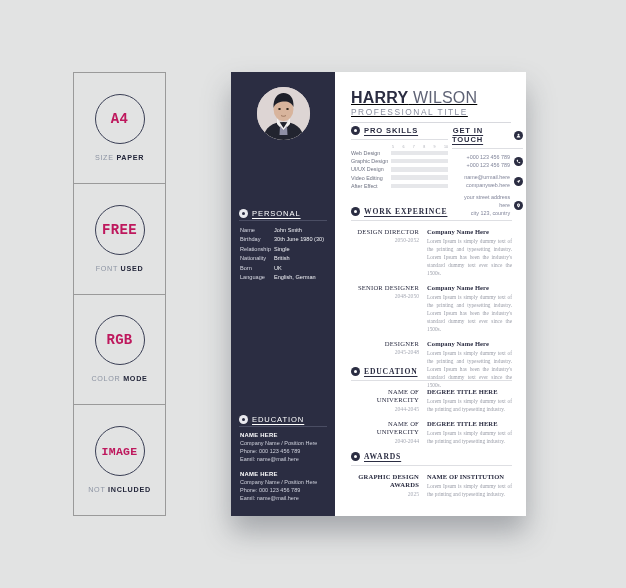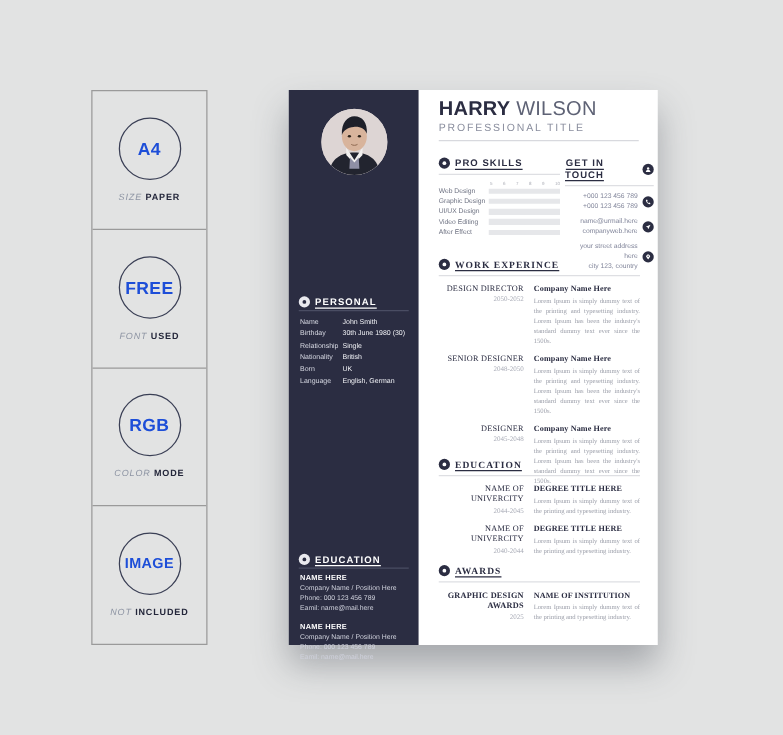--- a/index.html
+++ b/index.html
@@ -21,26 +21,26 @@
   .spec-cell {
     flex:1; border-bottom:1px solid #9a9a9a;
     display:flex; flex-direction:column;
     align-items:center; justify-content:center;
   }
   .spec-cell:last-child { border-bottom:none; }
   .spec-circle {
     width:50px; height:50px; border-radius:50%;
     border:1px solid #3a3f55;
     display:flex; align-items:center; justify-content:center;
-    font-size:14px; font-weight:bold; color:#1d4ed8;
-    letter-spacing:.3px; margin-bottom:9px;
+    font-size:14px; font-weight:bold; color:#be185d;
+    letter-spacing:.3px; margin-bottom:9px;font-family:Liberation Mono, monospace;
   }
   .spec-circle.small { font-size:11.5px; }
   .spec-label { font-size:7.2px; letter-spacing:.7px; white-space:nowrap; }
-  .spec-label .l { color:#8d94a3;font-style:italic; }
+  .spec-label .l { color:#8d94a3; }
   .spec-label .b { color:#23263a; font-weight:bold; }
 
   
   #resume {
     position:absolute; left:231px; top:72px;
     width:295px; height:444px;
     background:#ffffff;
     box-shadow:0 16px 26px rgba(80,85,95,.42);
     display:flex;
   }
@@ -67,22 +67,22 @@
   .sec-dot {
     width:9px; height:9px; border-radius:50%;
     background:#e9e9ee; flex-shrink:0;
     display:flex; align-items:center; justify-content:center;
   }
   .sec-dot i {
     width:3.5px; height:3.5px; border-radius:50%;
     background:#2b2d42; display:block;
   }
   .d-head span {
-    font-size:7.6px; font-weight:bold; letter-spacing:.9px;
-    color:#fff; text-decoration:underline; text-underline-offset:2px;margin-top:28px;
+    font-size:7.6px; font-weight:normal; letter-spacing:.9px;
+    color:#fff; text-decoration:underline; text-underline-offset:2px;
   }
 
   
   #personal { position:absolute; left:0; top:137px; width:100%; }
   .p-rows { margin:0 9px; }
   .p-row { display:flex; font-size:5.6px; line-height:9.4px; color:#d6d8e2; }
   .p-row .k { width:34px; flex-shrink:0; }
   .p-row .v { color:#f0f1f5; }
 
   
@@ -99,21 +99,21 @@
   #q3 { left:14px; top:52px; width:37px; height:37px; }
   #q4 { left:49px; top:52px; width:37px; height:37px; }
 
   
   #references { position:absolute; left:0; top:343px; width:100%; }
   .ref-block { margin:0 9px 7px 9px; }
   .ref-name { font-size:5.9px; font-weight:bold; color:#fff; letter-spacing:.25px; margin-bottom:1px; }
   .ref-line { font-size:5.5px; line-height:8.2px; color:#cfd1dc; }
 
   
-  #name-block { position:absolute; left:16px; top:7px; right:15px; }
+  #name-block { position:absolute; left:16px; top:17px; right:15px;text-decoration:underline; }
   #fullname { font-size:16px; letter-spacing:.2px; color:#2b2d42; line-height:18px; }
   #fullname .f { font-weight:bold; }
   #fullname .l { font-weight:normal; color:#5e6275; }
   #subtitle {
     font-size:8.4px; letter-spacing:1.5px; color:#8a8e9e;
     margin-top:0; padding-bottom:5px; border-bottom:1px solid #d8d9de;
   }
 
   
   .l-head { display:flex; align-items:center; gap:4px; }

